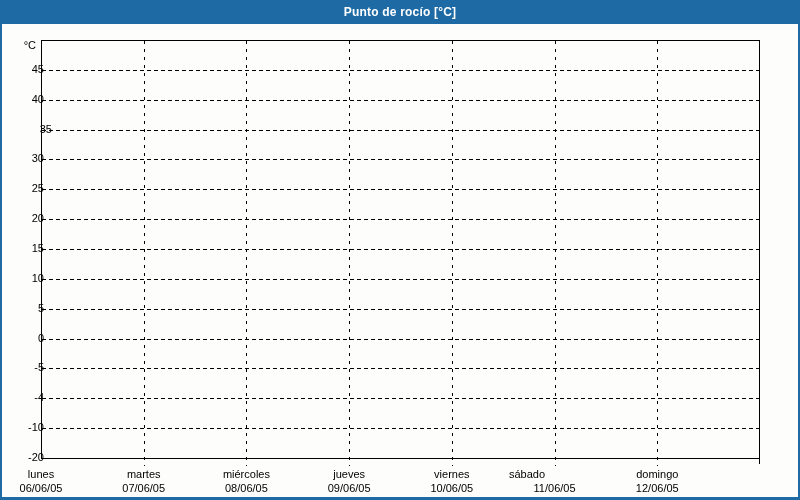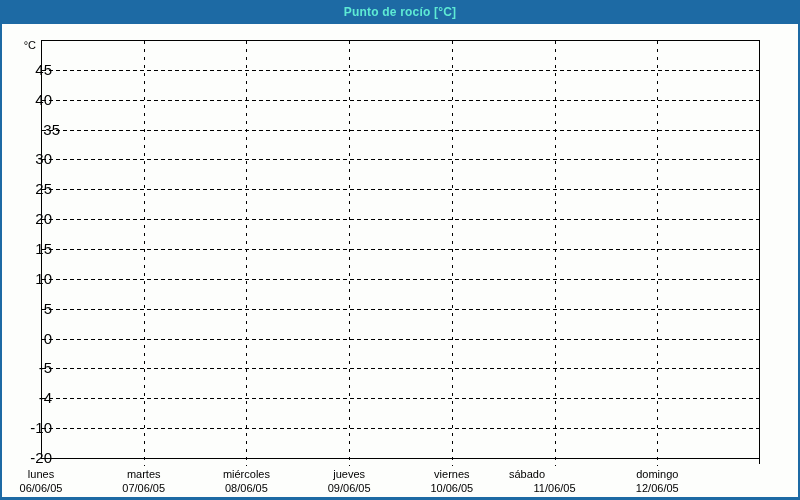--- a/index.html
+++ b/index.html
@@ -10,31 +10,31 @@
     border:2px solid #1d6aa4;
     border-bottom-width:3px;
     background:#fdfefc;
     font-family:"Liberation Sans","DejaVu Sans",sans-serif;
     color:#000;
     overflow:hidden;
   }
   .titlebar{
     position:absolute;left:0;top:0;right:0;height:22px;
     background:#1d6aa4;
-    color:#5eead4;
+    color:#ffffff;
     font-size:12px;font-weight:bold;
     text-align:center;line-height:21px;
     letter-spacing:0.2px;
   }
   .plot-region{position:absolute;left:0;top:0;width:796px;height:495px;}
   #grid-svg{position:absolute;left:0;top:0;}
   .ytick{
-    position:absolute;left:16px;width:34px;
+    position:absolute;left:8px;width:34px;
     text-align:right;
-    font-size:15px;line-height:13px;
+    font-size:11px;line-height:13px;
     white-space:nowrap;
   }
   .unit{
     position:absolute;left:0;top:37px;width:34px;
     text-align:right;
     font-size:11px;line-height:13px;
   }
   .xlab{
     position:absolute;width:110px;
     text-align:center;

